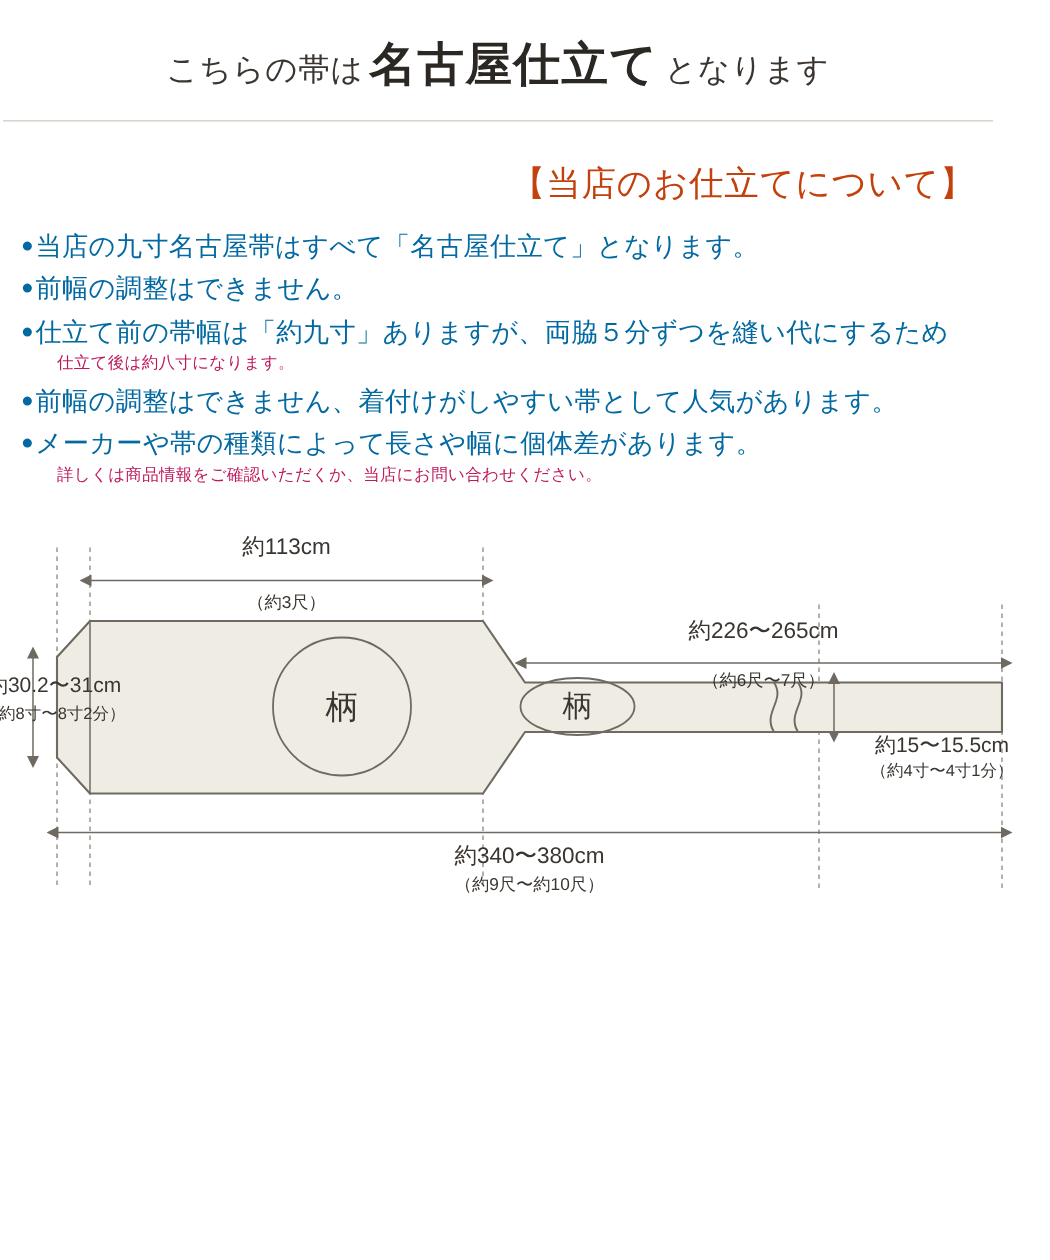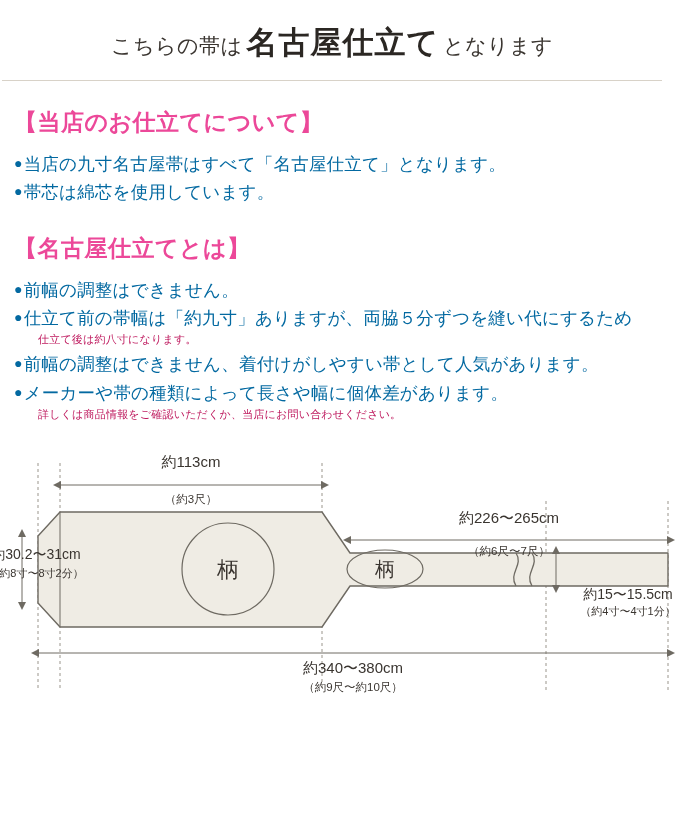--- a/index.html
+++ b/index.html
@@ -44,24 +44,25 @@
     margin: 16px auto 0 auto;
     border-bottom: 1px solid #d8d2c8;
   }
 
   
   .section {
     padding: 0 14px;
   }
   .section-title {
     font-size: 23px;
-    font-weight: bold;
-    color: #ec4899;
+    font-weight: normal;
+    color: #c2410c;
     letter-spacing: 0.5px;
     margin: 26px 0 12px 0;
+    text-align: right;
   }
   .bullet-line {
     font-size: 17.5px;
     line-height: 1.62;
     color: #0369a1;
     letter-spacing: 0.2px;
     white-space: nowrap;
   }
   .bullet-line .dot {
     font-size: 14px;
@@ -102,27 +103,23 @@
     <span class="small">こちらの帯は</span><span class="big">名古屋仕立て</span><span class="small">となります</span>
   </div>
   <div class="header-rule"></div>
 
   <div class="section">
     <div class="section-title">【当店のお仕立てについて】</div>
 
     <div class="bullet-line">
       <span class="dot">●</span><span>当店の九寸名古屋帯はすべて「名古屋仕立て」となります。</span>
     </div>
-    <div class="bullet-line">
-      <span class="dot">●</span><span>帯芯は綿芯を使用しています。</span>
-    </div>
   </div>
 
   <div class="section">
-    <div class="section-title">【名古屋仕立てとは】</div>
 
     <div class="bullet-line">
       <span class="dot">●</span><span>前幅の調整はできません。</span>
     </div>
     <div class="bullet-line">
       <span class="dot">●</span><span>仕立て前の帯幅は「約九寸」ありますが、両脇５分ずつを縫い代にするため</span>
     </div>
     <div class="bullet-cont">仕立て後は約八寸になります。</div>
     <div class="bullet-line">
       <span class="dot">●</span><span>前幅の調整はできません、着付けがしやすい帯として人気があります。</span>

